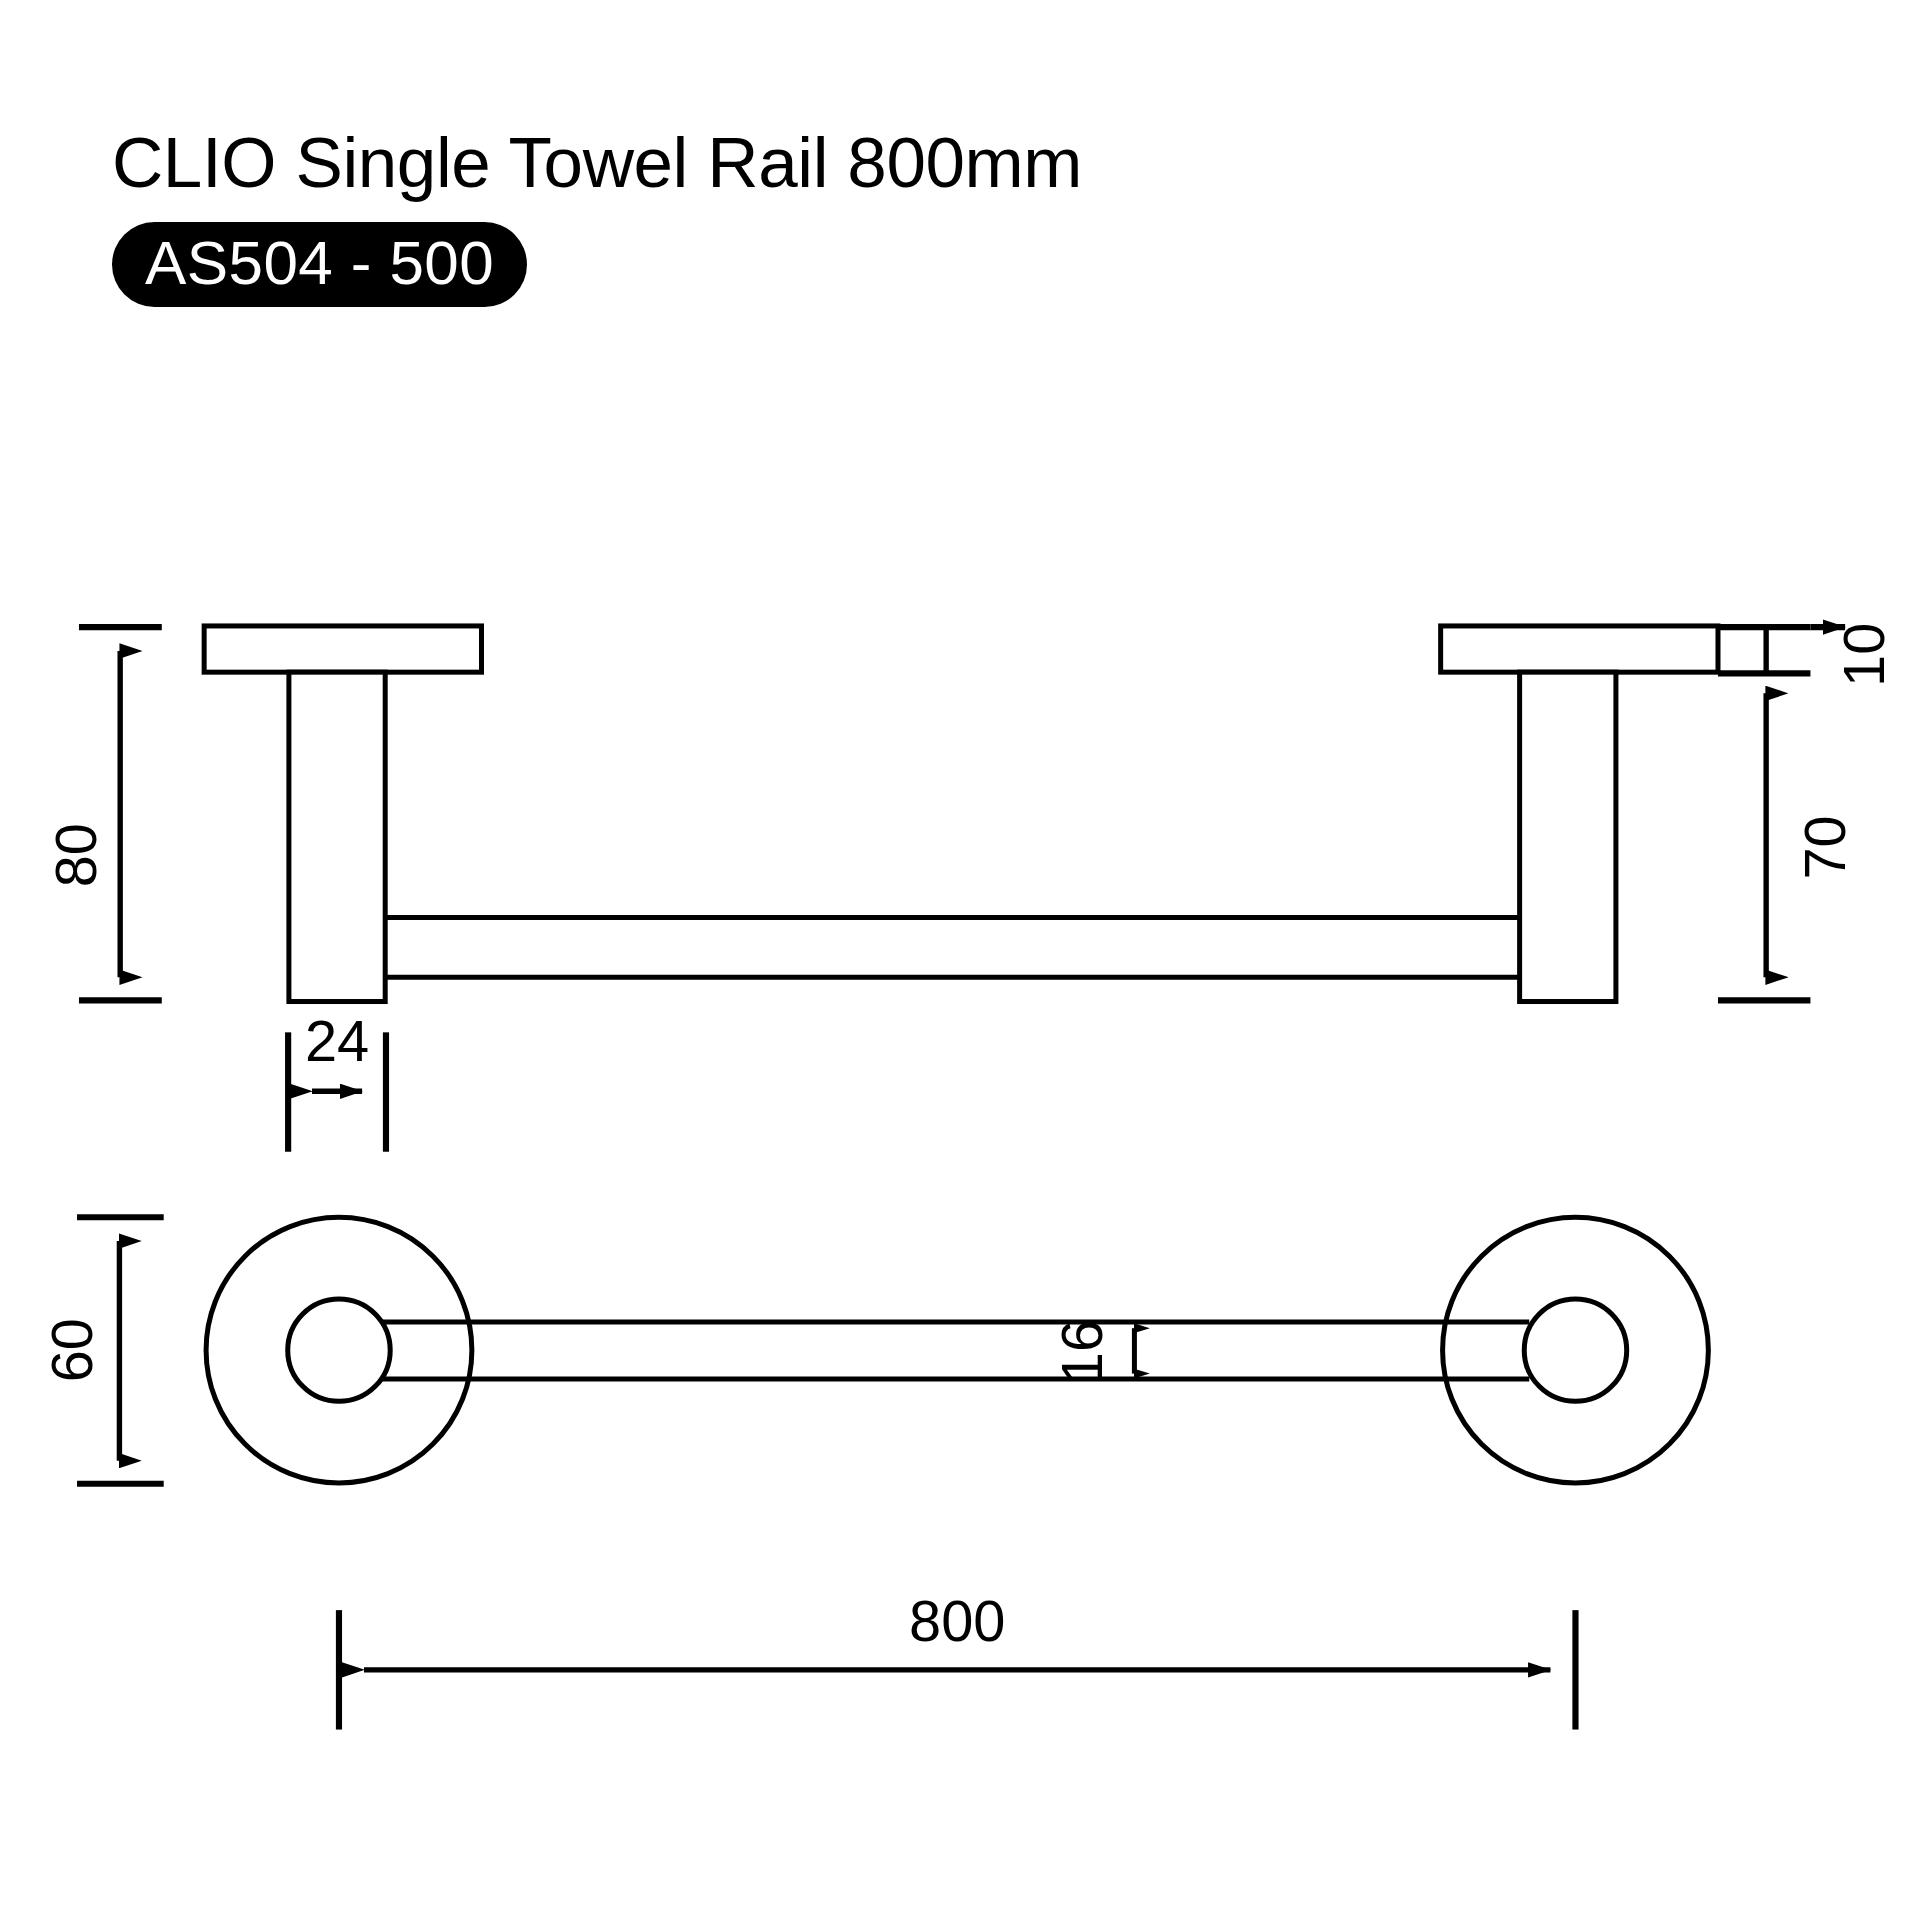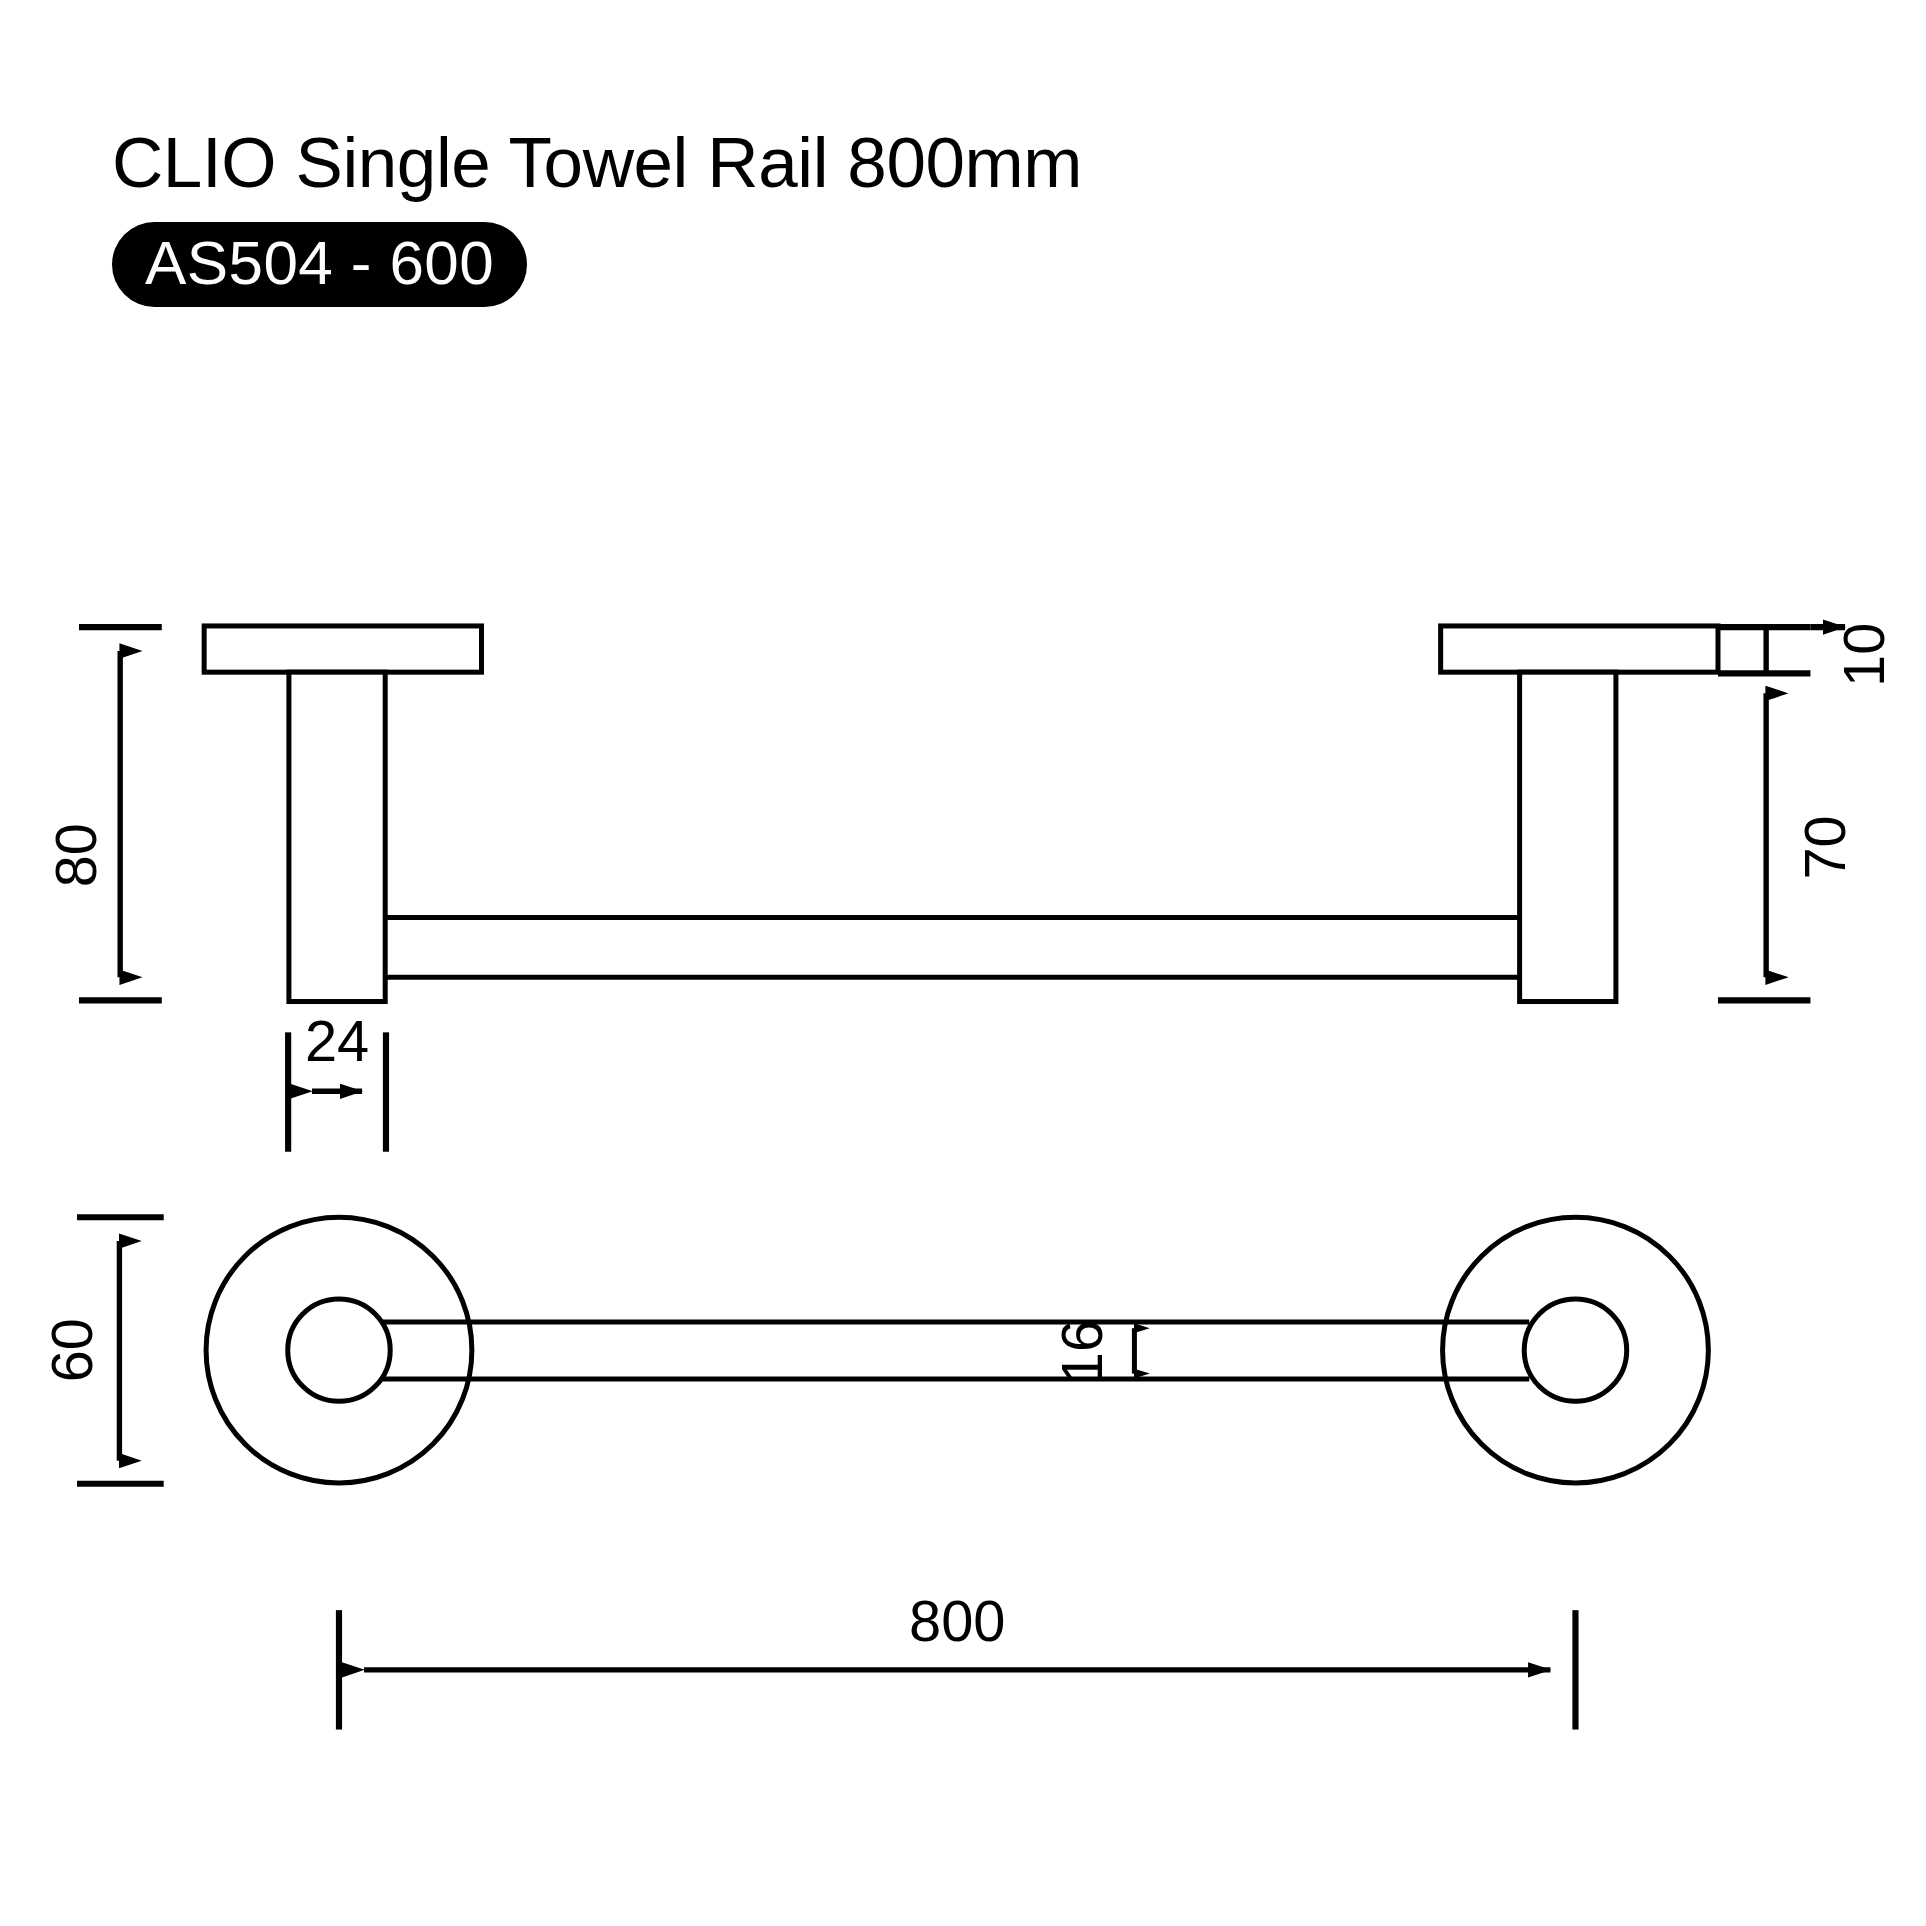--- a/index.html
+++ b/index.html
@@ -63,21 +63,21 @@
     fill: #000000;
   }
 </style>
 </head>
 <body>
 
 <div id="sheet">
 
   <div id="title-block">
     <div id="product-title">CLIO Single Towel Rail 800mm</div>
-    <div id="model-badge">AS504 - 600</div>
+    <div id="model-badge">AS504 - 500</div>
   </div>
 
   <svg id="drawing" viewBox="0 0 5000 5000" xmlns="http://www.w3.org/2000/svg">
 
     <defs>
       <marker id="arrow-up" markerWidth="40" markerHeight="60" refX="20" refY="58" orient="auto" markerUnits="userSpaceOnUse">
         <polygon points="20,0 40,60 0,60" fill="#000000"></polygon>
       </marker>
       <marker id="arrow-down" markerWidth="40" markerHeight="60" refX="20" refY="58" orient="auto" markerUnits="userSpaceOnUse">
         <polygon points="20,0 40,60 0,60" fill="#000000"></polygon>

